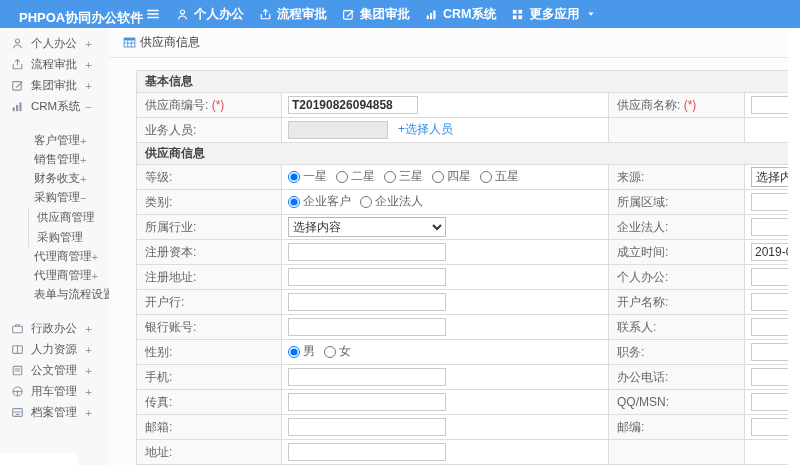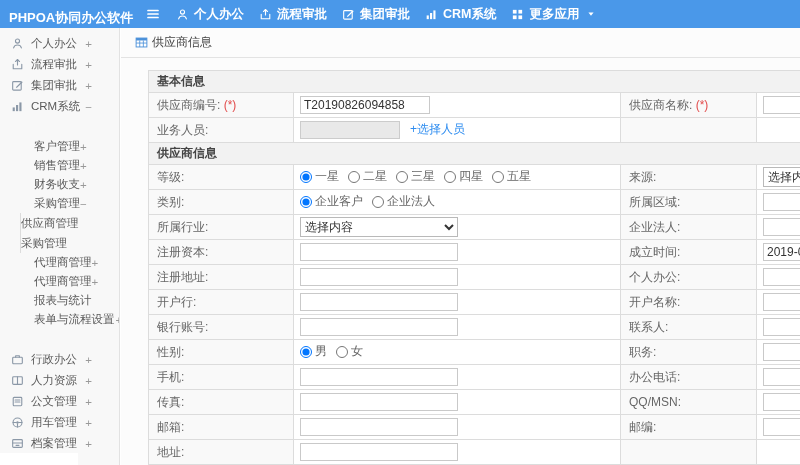--- a/index.html
+++ b/index.html
@@ -2,46 +2,46 @@
 <html><head>
 <meta charset="utf-8">
 <style>
   * { box-sizing:border-box; margin:0; padding:0; }
   html,body { width:800px; height:465px; overflow:hidden; background:#fff;
     font-family:"Liberation Sans","DejaVu Sans",sans-serif; }
 
   
   .topbar { position:absolute; top:0; left:0; width:800px; height:28px;
     background:#4a98e9; display:flex; align-items:center; color:#fff; z-index:5; }
-  .logo { width:128px; padding-left:9px; font-size:13px; font-weight:bold; white-space:nowrap;margin-top:8px; }
+  .logo { width:128px; padding-left:19px; font-size:13px; font-weight:bold; white-space:nowrap;margin-top:8px; }
   .hamburger { display:flex; margin:0 16px 0 18px; cursor:pointer; }
   .topnav { display:flex; align-items:center; gap:15px; font-size:12.5px; font-weight:bold; }
   .nav-item { display:flex; align-items:center; gap:5px; cursor:pointer; white-space:nowrap; }
   .nicon, .sicon, .caret, .icn { display:inline-flex; }
   .caret { margin-left:3px; }
 
   
   .sidebar { position:absolute; top:28px; left:0; width:120px; height:437px;
     background:#f8f8f8; border-right:1px solid #e2e2e2; padding-top:5px;
     font-size:11.5px; color:#5a5a5a; overflow:hidden; }
   .side-item { display:flex; align-items:center; cursor:pointer; white-space:nowrap; }
   .side-item .sicon { margin-right:7px; color:#8b98a7; }
   .lvl1 { height:21px; padding-left:11px; }
   .lvl1 .marker { margin-left:auto; margin-right:27px; color:#999; }
   .lvl2 { height:19px; padding-left:34px; }
   .lvl2 .marker { margin-left:auto; margin-right:37px; color:#999; }
   .lvl2 .marker.inline { margin-left:1px; margin-right:0; }
-  .lvl3 { height:20px; margin-left:20px; border-left:1px solid #dcdcdc; padding-left:0; }
+  .lvl3 { height:20px; margin-left:28px; border-left:1px solid #dcdcdc; padding-left:8px; }
   .side-item.active { background:#e3ebf3; color:#333; height:22px; }
   .side-item.active .sicon { color:#4a90d9; }
-  .gap-top { margin-top:20px; }
+  .gap-top { margin-top:14px; }
   .sidebar-notch { position:absolute; left:0; top:453px; width:78px; height:12px; background:#fff; z-index:4; }
 
   
-  .main { position:absolute; top:28px; left:121px; width:679px; height:437px;
+  .main { position:absolute; top:28px; left:109px; width:679px; height:437px;
     background:#fcfcfc; overflow:hidden; }
   .tabstrip { height:30px; border-bottom:1px solid #e3e3e3; display:flex;
     align-items:center; padding-left:12px; gap:9px; background:#fcfcfc; }
   .tab { display:flex; align-items:center; gap:4px; font-size:12px; color:#444;
     cursor:pointer; padding:3px 2px; white-space:nowrap; }
   .tab.active { background:linear-gradient(#459aee,#2478d2); color:#fff;
     border:1px solid #2a79c8; border-radius:3px; padding:3px 9px; }
 
   .form-wrap { margin:12px 0 0 27px;border-radius:16px; }
   table { border-collapse:collapse; table-layout:fixed; width:918px; font-size:12px; color:#666; }
@@ -192,23 +192,20 @@
     </div>
     <div class="side-item lvl2">
       <span>代理商管理</span>
       <span class="marker">+</span>
     </div>
     <div class="side-item lvl2">
       <span>代理商管理</span>
       <span class="marker">+</span>
     </div>
     <div class="side-item lvl2">
-      <span>报表与统计</span>
-    </div>
-    <div class="side-item lvl2">
       <span>表单与流程设置</span>
       <span class="marker inline">+</span>
     </div>
     <div class="side-item lvl1 gap-top">
       <span class="sicon">
         <svg width="13" height="13" viewBox="0 0 14 14" fill="none" stroke="currentColor" stroke-width="1.2" stroke-linecap="round" stroke-linejoin="round">
           <rect x="1.8" y="4.6" width="10.4" height="7" rx="1"></rect>
           <path d="M5 4.6 V3 h4 v1.6"></path>
         </svg>
       </span>
@@ -279,21 +276,21 @@
           <col style="width: 327px;">
           <col style="width: 136px;">
           <col style="width: 310px;">
         </colgroup>
         <tbody>
           <tr class="fsec">
             <td colspan="4">基本信息</td>
           </tr>
           <tr class="frow">
             <td class="lbl"><span>供应商编号:</span> <span class="req">(*)</span></td>
-            <td class="val"><input type="text" class="ti" value="T20190826094858" style="width: 130px;"></td>
+            <td class="val"><input type="text" class="ti" value="T20190826094858" style="width: 130px; font-weight: bold;"></td>
             <td class="lbl"><span>供应商名称:</span> <span class="req">(*)</span></td>
             <td class="val"><input type="text" class="ti" value="" style="width: 150px;"></td>
           </tr>
           <tr class="frow">
             <td class="lbl"><span>业务人员:</span></td>
             <td class="val"><input type="text" class="ti dis" value="" style="width: 100px;"><a class="plink">+选择人员</a></td>
             <td class="lbl"></td>
             <td class="val"></td>
           </tr>
           <tr class="fsec">

